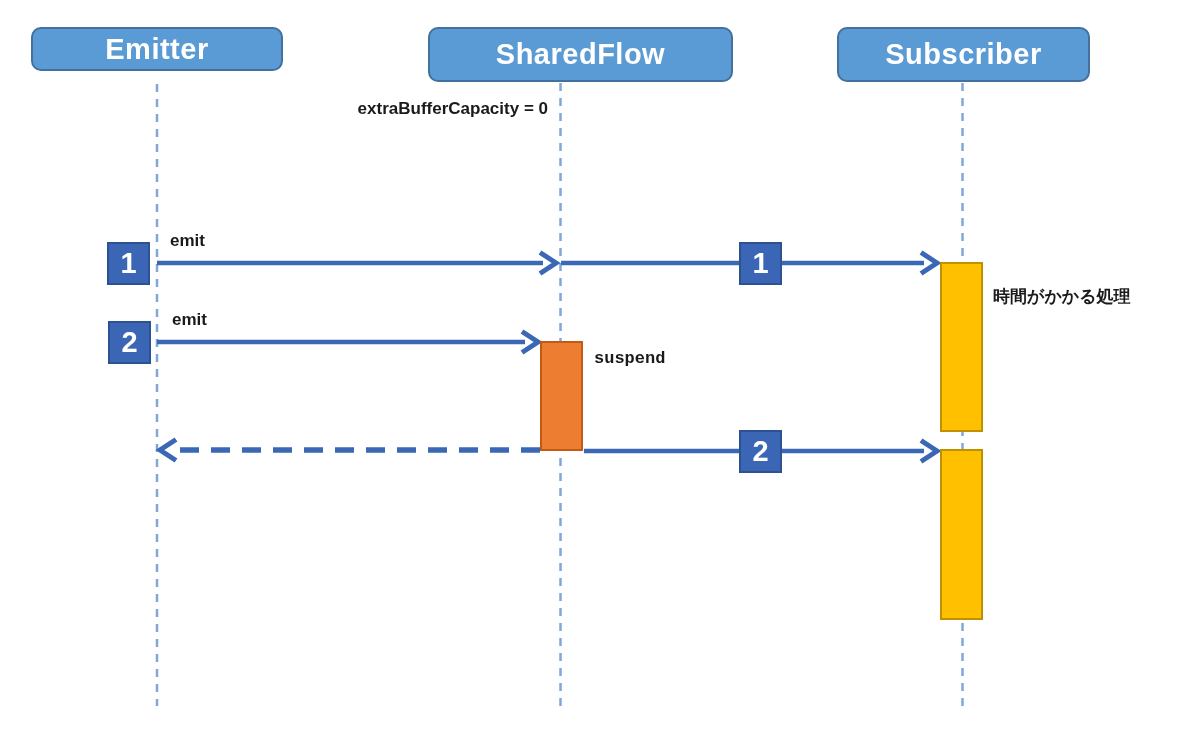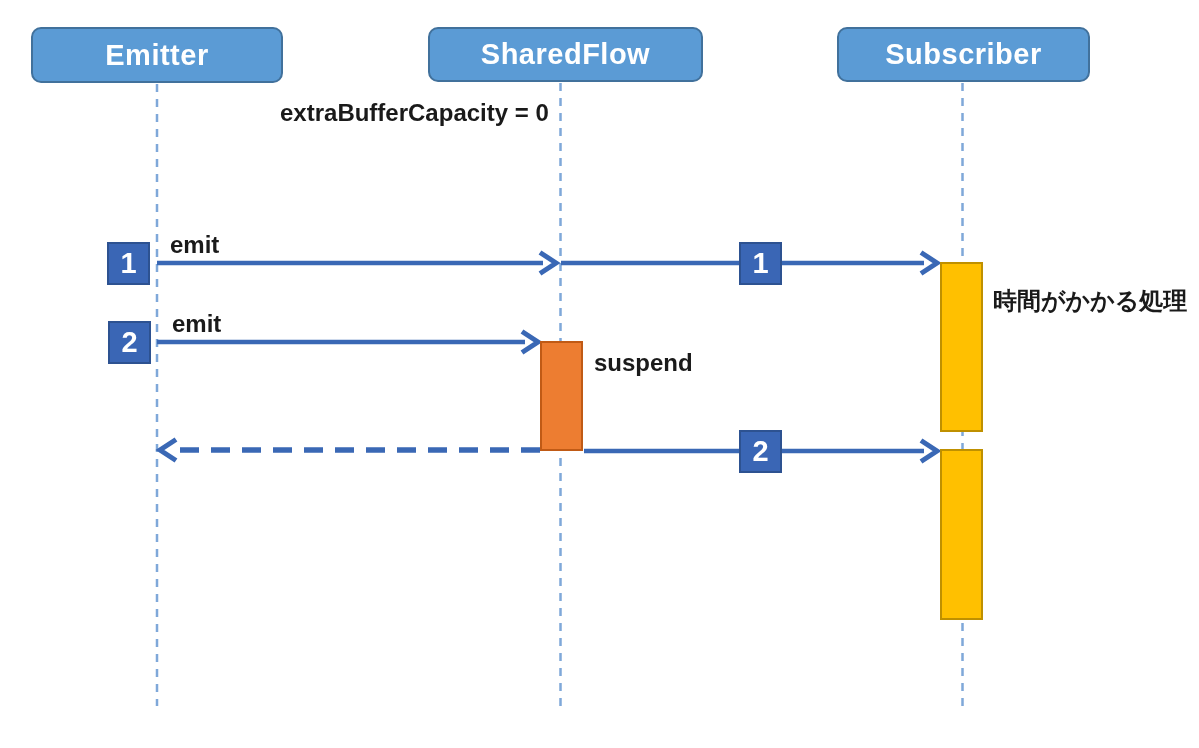--- a/index.html
+++ b/index.html
@@ -59,21 +59,21 @@
     position: absolute;
     box-sizing: border-box;
     width: 43px;
     background: #ED7D31;
     border: 2px solid #C05A15;
   }
   .label {
     position: absolute;
     color: #1a1a1a;
     font-weight: bold;
-    font-size: 24px;
+    font-size: 17px;
     white-space: nowrap;
     line-height: 1.15;
   }
   .label.right { text-align: right; }
 </style>
 </head>
 <body>
 
 <div class="canvas">
 
@@ -92,39 +92,39 @@
     <line x1="157" y1="342" x2="525" y2="342" stroke="#3A68B5" stroke-width="4.5"></line>
     <path d="M522,331.5 L538,342 L522,352.5" fill="none" stroke="#3A68B5" stroke-width="5"></path>
 
     <line x1="540" y1="450" x2="176" y2="450" stroke="#3A68B5" stroke-width="5.5" stroke-dasharray="19 12"></line>
     <path d="M176,439.5 L160,450 L176,460.5" fill="none" stroke="#3A68B5" stroke-width="5"></path>
 
     <line x1="584" y1="451" x2="924" y2="451" stroke="#3A68B5" stroke-width="4.5"></line>
     <path d="M921,440.5 L937,451 L921,461.5" fill="none" stroke="#3A68B5" stroke-width="5"></path>
   </svg>
 
-  <div class="actor" style="left:31px; top:27px; width:252px; height:56px;">
+  <div class="actor" style="left:31px; top:27px; width:252px; height:44px;">
     <span>Emitter</span>
   </div>
-  <div class="actor" style="left:428px; top:27px; width:275px; height:55px;">
+  <div class="actor" style="left:428px; top:27px; width:305px; height:55px;">
     <span>SharedFlow</span>
   </div>
   <div class="actor" style="left:837px; top:27px; width:253px; height:55px;">
     <span>Subscriber</span>
   </div>
 
   <div class="label right" style="left:280px; top:99px; width:268px;">extraBufferCapacity = 0</div>
 
   <div class="activation" style="left:940px; top:262px; height:170px;"></div>
   <div class="activation" style="left:940px; top:449px; height:171px;"></div>
   <div class="suspendbox" style="left:540px; top:341px; height:110px;"></div>
 
   <div class="badge" style="left:107px; top:242px;">1</div>
   <div class="badge" style="left:108px; top:321px;">2</div>
   <div class="badge" style="left:739px; top:242px;">1</div>
   <div class="badge" style="left:739px; top:430px;">2</div>
 
   <div class="label" style="left:170px; top:231px;">emit</div>
   <div class="label" style="left:172px; top:310px;">emit</div>
-  <div class="label" style="left:594px; top:349px;">suspend</div>
+  <div class="label" style="left:594px; top:349px;font-family:Liberation Mono, monospace;">suspend</div>
   <div class="label" style="left:993px; top:287px;">時間がかかる処理</div>
 
 </div>
 
 </body></html>

